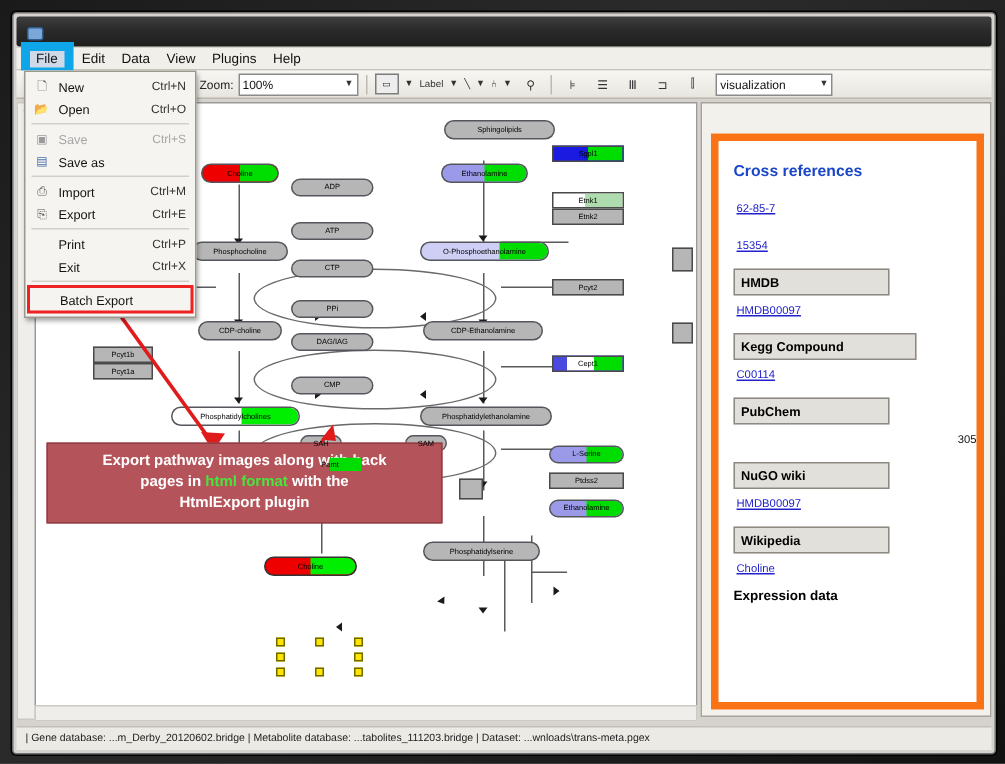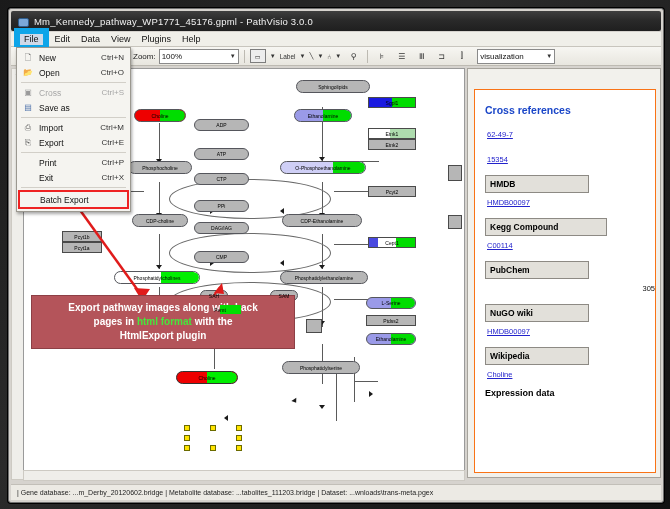--- a/index.html
+++ b/index.html
@@ -77,21 +77,21 @@
 
   
   .side{position:absolute;left:458px;top:59px;width:194px;height:410px;
         background:#f2f1ec;border:1px solid #a6a39c;box-sizing:border-box;}
   .tabs{display:flex;align-items:flex-end;height:16px;padding-left:3px;gap:1px;
         background:#e4e2db;border-bottom:1px solid #a6a39c;box-sizing:border-box;}
   .tab{font-size:7.5px;color:#111;padding:2px 4px 2px;border:1px solid #a6a39c;
        border-bottom:none;background:#dedbd3;line-height:9px;}
   .tab.active{background:#fff;position:relative;top:1px;padding-bottom:3px;}
   .panel{position:absolute;left:6px;top:20px;width:182px;height:384px;background:#fff;
-        border:1px solid #f97316;overflow:hidden;box-sizing:border-box;}
+        border:5px solid #f97316;overflow:hidden;box-sizing:border-box;}
   .xh{color:#1a46c8;font-weight:bold;font-size:10.5px;margin:14px 0 14px 10px;}
   .secbox{margin:0 0 0 10px;width:104px;background:#e2e0da;border:1px solid #8d8a84;
         font-weight:bold;font-size:8.5px;color:#000;padding:3px 4px;box-sizing:border-box;}
   .link{margin:5px 0 0 12px;font-size:7.5px;color:#2222cc;text-decoration:underline;}
   .plain{margin:5px 0 0 12px;font-size:7.5px;color:#111;text-align:right;}
   .expr{margin:9px 0 0 10px;font-weight:bold;font-size:9px;color:#000;}
   .gap{height:11px;}
 
   
   .status{position:absolute;left:2px;bottom:2px;width:650px;height:16px;
@@ -102,21 +102,20 @@
         background:#efeeea;border:1px solid #cdcac3;}
 </style>
 </head>
 <body>
 
 <div id="shot">
   <div class="win">
 
     <div class="titlebar">
       <div class="tb-ico"></div>
-      <div class="title-text">Mm_Kennedy_pathway_WP1771_45176.gpml - PathVisio 3.0.0</div>
     </div>
 
     <div class="menubar">
       <div class="mi sel">File</div>
       <div class="mi">Edit</div>
       <div class="mi">Data</div>
       <div class="mi">View</div>
       <div class="mi">Plugins</div>
       <div class="mi">Help</div>
     </div>
@@ -367,21 +366,21 @@
         </div>
       </div>
     </div>
 
     <div class="hscroll"></div>
 
     <div class="side">
       <div class="panel">
         <div class="xh">Cross references</div>
 
-        <div class="link">62-49-7</div>
+        <div class="link">62-85-7</div>
         <div class="gap"></div>
 
         <div class="link">15354</div>
         <div class="gap"></div>
 
         <div class="secbox">HMDB</div>
         <div class="link">HMDB00097</div>
         <div class="gap"></div>
 
         <div class="secbox" style="width:122px">Kegg Compound</div>
@@ -425,21 +424,21 @@
         <span style="width:22px;text-align:center;font-size:8px;color:#d8a33a">📂</span>
         <span style="font-size:8.5px;color:#111;flex:1">Open</span>
         <span style="font-size:8px;color:#333;padding-right:6px">Ctrl+O</span>
       </div>
 
 
       <div style="height:1px;background:#d2cfc8;margin:2px 4px;"></div>
 
       <div style="display:flex;align-items:center;height:15px;">
         <span style="width:22px;text-align:center;font-size:8px;color:#9a9a9a">▣</span>
-        <span style="font-size:8.5px;color:#a6a6a6;flex:1">Cross</span>
+        <span style="font-size:8.5px;color:#a6a6a6;flex:1">Save</span>
         <span style="font-size:8px;color:#a6a6a6;padding-right:6px">Ctrl+S</span>
       </div>
 
       <div style="display:flex;align-items:center;height:15px;">
         <span style="width:22px;text-align:center;font-size:8px;color:#4a6ea8">▤</span>
         <span style="font-size:8.5px;color:#111;flex:1">Save as</span>
         <span style="font-size:8px;color:#333;padding-right:6px"></span>
       </div>
 
       <div style="height:1px;background:#d2cfc8;margin:2px 4px;"></div>

